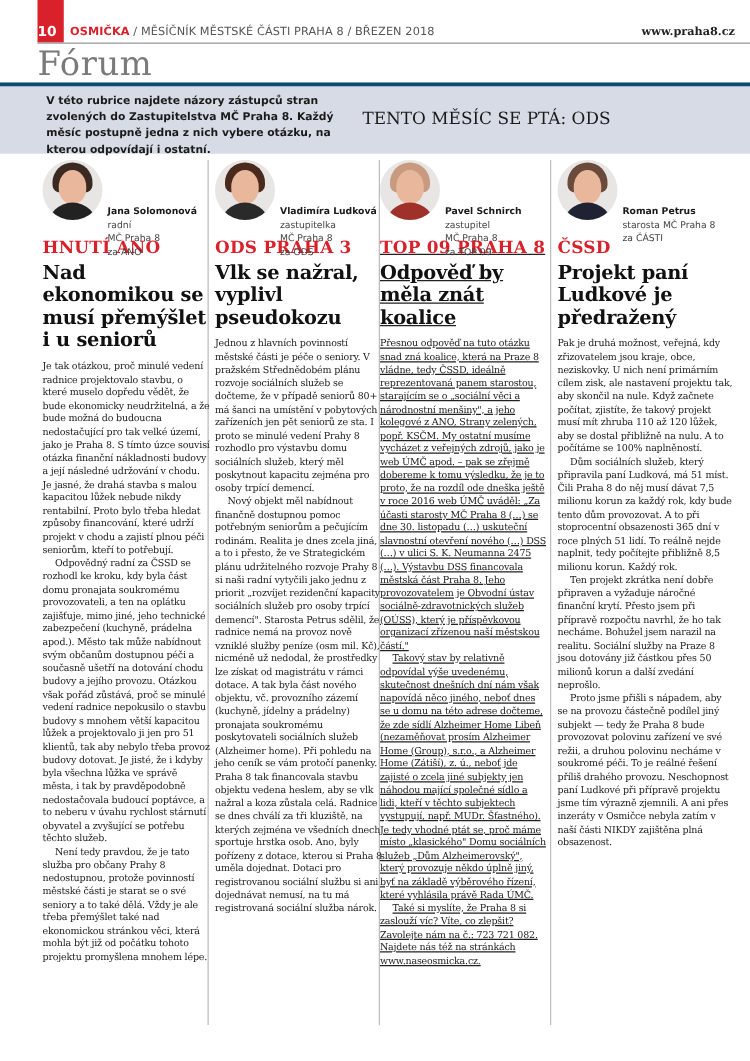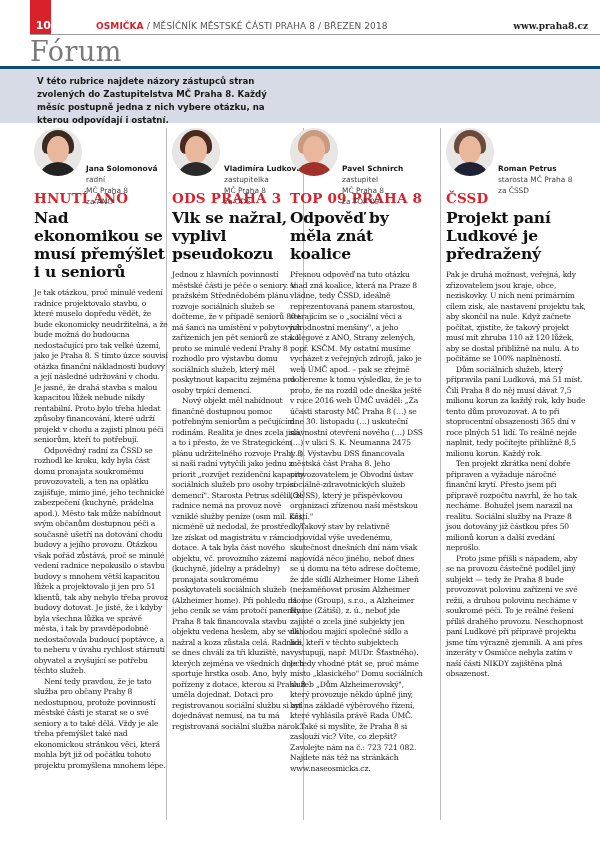--- a/index.html
+++ b/index.html
@@ -1,34 +1,34 @@
 <!DOCTYPE html>
 <html><head>
 <meta charset="utf-8">
 <style>
   html, body { margin: 0; padding: 0; background: #ffffff; }
   body { width: 600px; height: 849px; position: relative; overflow: hidden; font-family: "DejaVu Serif", serif; color: #222; }
 
   
   .page-num { position: absolute; left: 30px; top: 0; width: 21px; height: 34px; background: #d9212b; }
-  .page-num span { position: absolute; left: 0; right: 0; bottom: 2px; text-align: right; color: #fff; font: bold 11px "DejaVu Sans", sans-serif; }
+  .page-num span { position: absolute; left: 0; right: 0; bottom: 2px; text-align: left; color: #fff; font: bold 11px "DejaVu Sans", sans-serif; }
   .running-head { position: absolute; left: 56px; top: 21px; font: 9px "DejaVu Sans", sans-serif; color: #555; letter-spacing: 0.1px; white-space: nowrap; }
-  .running-head .brand { color: #d9212b; font-weight: bold; margin-left: 40px; }
+  .running-head .brand { color: #d9212b; font-weight: bold; }
   .site-url { position: absolute; right: 12px; top: 21px; font: bold 9px "DejaVu Serif", serif; color: #222; }
   .head-rule { position: absolute; left: 30px; right: 0; top: 34px; height: 1px; background: #999; }
   .section-title { position: absolute; left: 30px; top: 36px; font: 27px "DejaVu Serif", serif; color: #7a7a7a; letter-spacing: 0.5px; }
   .info-band { position: absolute; left: 0; right: 0; top: 66px; height: 54px; background: #d6dbe5; border-top: 3px solid #0c4a6e; }
   .info-text { position: absolute; left: 37px; top: 6px; width: 240px; font: bold 8.6px/13px "DejaVu Sans", sans-serif; color: #1a1a1a; }
   .info-question { position: absolute; left: 290px; top: 18px; font: 13.5px "DejaVu Serif", serif; color: #1a1a1a; white-space: nowrap; }
 
   
   .col { position: absolute; top: 128px; width: 134px; }
   .col.c1 { left: 34px; }
   .col.c2 { left: 172px; }
-  .col.c3 { left: 290px; }
+  .col.c3 { left: 304px; text-decoration: underline; }
   .col.c4 { left: 446px; width: 140px; }
   .divider { position: absolute; top: 128px; width: 1px; height: 692px; background: #bdbdbd; }
   .d1 { left: 166px; } .d2 { left: 303px; } .d3 { left: 440px; }
 
   .author { position: relative; height: 56px; }
   .photo { position: absolute; left: 0; top: 0; width: 48px; height: 48px; border-radius: 50%; background: #e8e6e4; overflow: hidden; }
   .photo .hair { position: absolute; left: 8px; top: 2px; width: 32px; height: 24px; border-radius: 16px 16px 6px 6px; }
   .photo .face { position: absolute; left: 13px; top: 8px; width: 22px; height: 27px; border-radius: 50% 50% 45% 45%; background: #e9b89c; }
   .photo .body { position: absolute; left: 4px; top: 34px; width: 40px; height: 20px; border-radius: 20px 20px 0 0; }
   .info { position: absolute; left: 52px; top: 3px; font: 7.4px/11px "DejaVu Sans", sans-serif; color: #444; margin-top: 32px; }
@@ -48,20 +48,21 @@
 </div>
 <div class="running-head">
   <span class="brand">OSMIČKA</span><span> / MĚSÍČNÍK MĚSTSKÉ ČÁSTI PRAHA 8 / BŘEZEN 2018</span>
 </div>
 <div class="site-url">www.praha8.cz</div>
 <div class="head-rule"></div>
 <div class="section-title">Fórum</div>
 
 <div class="info-band">
   <div class="info-text">V této rubrice najdete názory zástupců stran zvolených do Zastupitelstva MČ Praha 8. Každý měsíc postupně jedna z nich vybere otázku, na kterou odpovídají i ostatní.</div>
+  <div class="info-question">TENTO MĚSÍC SE PTÁ: ODS</div>
 </div>
 
 <div class="divider d1"></div>
 <div class="divider d2"></div>
 <div class="divider d3"></div>
 
 <div class="col c1">
   <div class="author">
     <div class="photo">
       <div class="hair" style="background:#3b2a22"></div>
@@ -132,21 +133,21 @@
 <div class="col c4">
   <div class="author">
     <div class="photo">
       <div class="hair" style="background:#6a4a3a"></div>
       <div class="face"></div>
       <div class="body" style="background:#1e2233"></div>
     </div>
     <div class="info">
       <div class="name">Roman Petrus</div>
       <div>starosta MČ Praha 8</div>
-      <div>za ČSSD</div>
+      <div>za ČÁSTI</div>
     </div>
   </div>
   <div class="party">ČSSD</div>
   <div class="headline">Projekt paní Ludkové je předražený</div>
   <div class="body-text">
     <p>Pak je druhá možnost, veřejná, kdy zřizovatelem jsou kraje, obce, neziskovky. U nich není primárním cílem zisk, ale nastavení projektu tak, aby skončil na nule. Když začnete počítat, zjistíte, že takový projekt musí mít zhruba 110 až 120 lůžek, aby se dostal přibližně na nulu. A to počítáme se 100% naplněností.</p>
     <p>Dům sociálních služeb, který připravila paní Ludková, má 51 míst. Čili Praha 8 do něj musí dávat 7,5 milionu korun za každý rok, kdy bude tento dům provozovat. A to při stoprocentní obsazenosti 365 dní v roce plných 51 lidí. To reálně nejde naplnit, tedy počítejte přibližně 8,5 milionu korun. Každý rok.</p>
     <p>Ten projekt zkrátka není dobře připraven a vyžaduje náročné finanční krytí. Přesto jsem při přípravě rozpočtu navrhl, že ho tak necháme. Bohužel jsem narazil na realitu. Sociální služby na Praze 8 jsou dotovány již částkou přes 50 milionů korun a další zvedání neprošlo.</p>
     <p>Proto jsme přišli s nápadem, aby se na provozu částečně podílel jiný subjekt — tedy že Praha 8 bude provozovat polovinu zařízení ve své režii, a druhou polovinu necháme v soukromé péči. To je reálné řešení příliš drahého provozu. Neschopnost paní Ludkové při přípravě projektu jsme tím výrazně zjemnili. A ani přes inzeráty v Osmičce nebyla zatím v naší části NIKDY zajištěna plná obsazenost.</p>
   </div>

